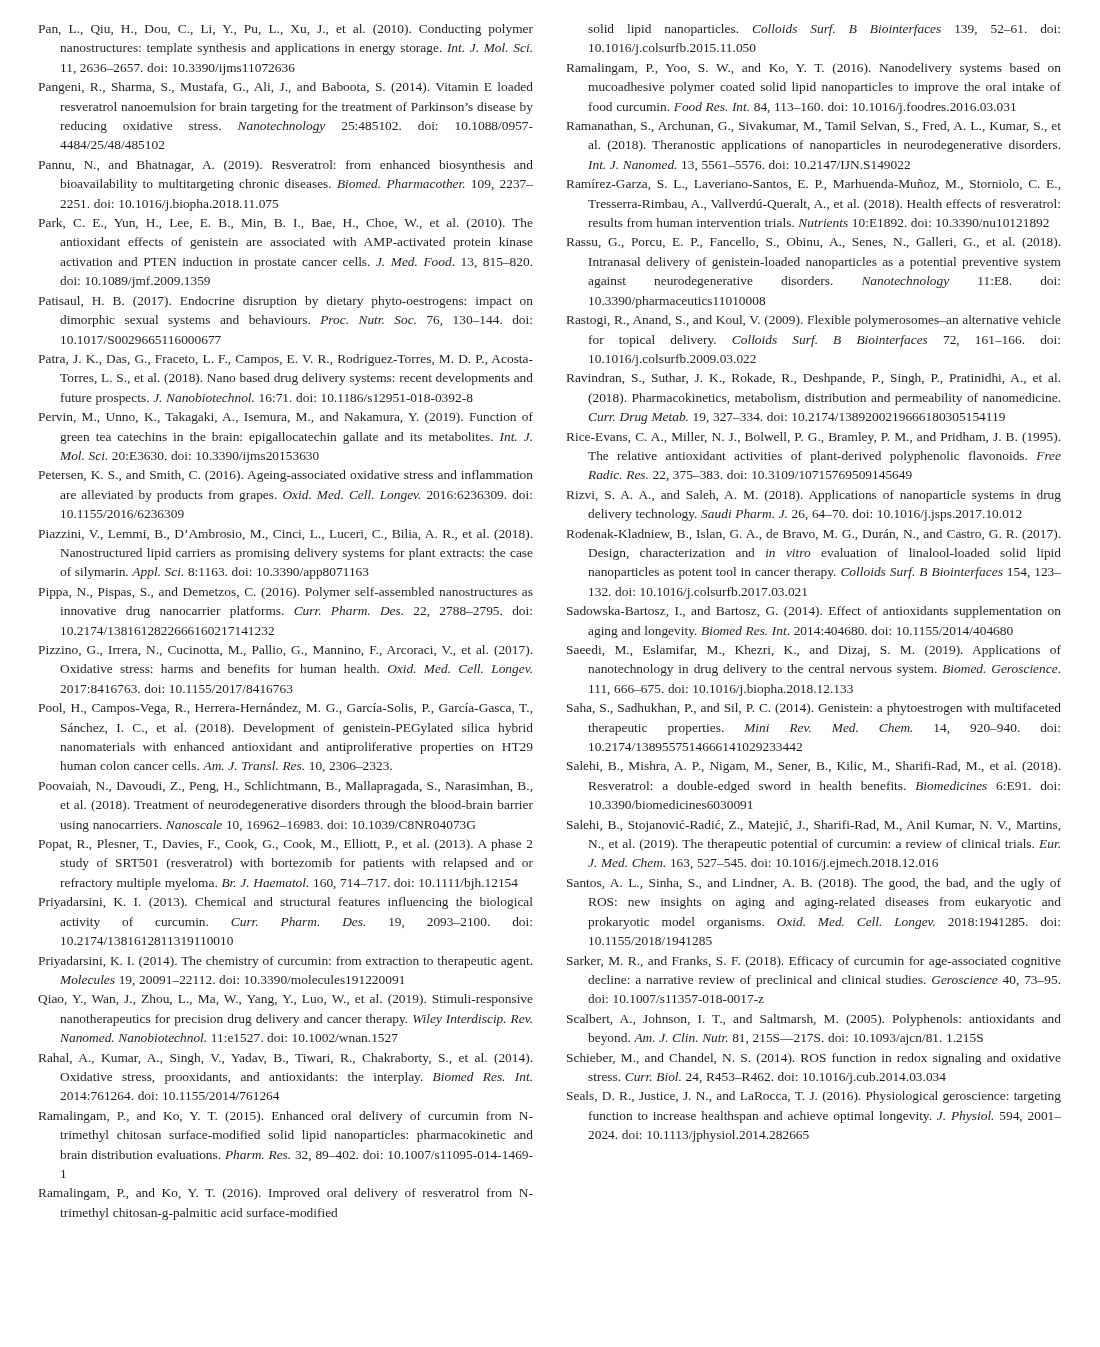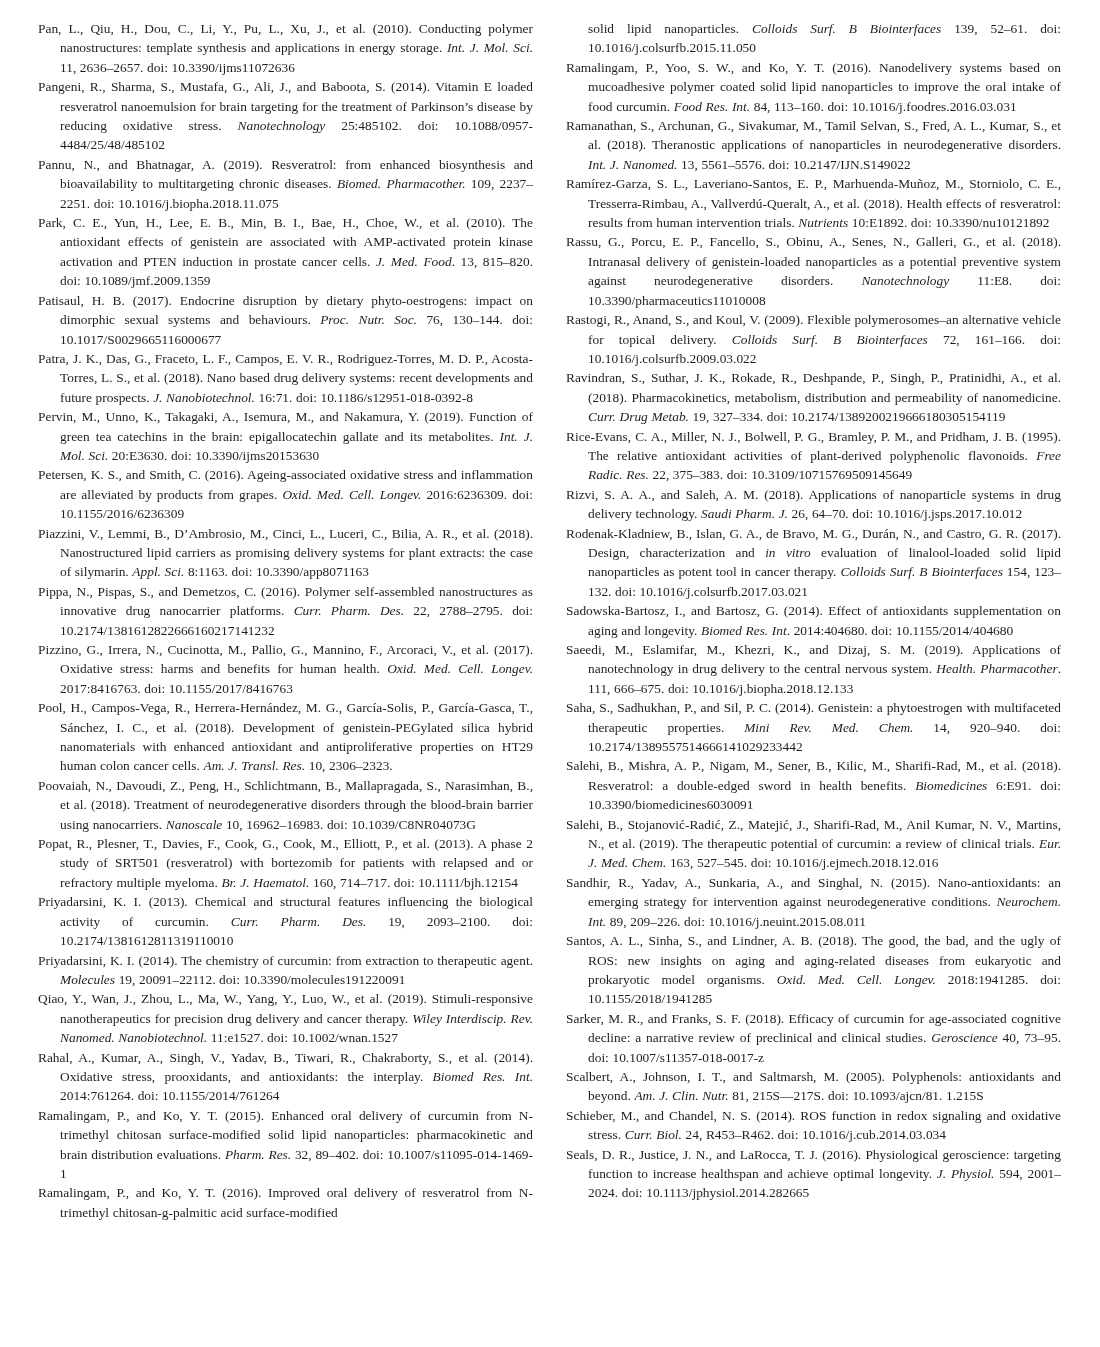--- a/index.html
+++ b/index.html
@@ -74,25 +74,24 @@
         <p class="ref"><span>Ramalingam, P., Yoo, S. W., and Ko, Y. T. (2016). Nanodelivery systems based on mucoadhesive polymer coated solid lipid nanoparticles to improve the oral intake of food curcumin. </span><i>Food Res. Int.</i><span> 84, 113–160. doi: 10.1016/j.foodres.2016.03.031</span></p>
         <p class="ref"><span>Ramanathan, S., Archunan, G., Sivakumar, M., Tamil Selvan, S., Fred, A. L., Kumar, S., et al. (2018). Theranostic applications of nanoparticles in neurodegenerative disorders. </span><i>Int. J. Nanomed.</i><span> 13, 5561–5576. doi: 10.2147/IJN.S149022</span></p>
         <p class="ref"><span>Ramírez-Garza, S. L., Laveriano-Santos, E. P., Marhuenda-Muñoz, M., Storniolo, C. E., Tresserra-Rimbau, A., Vallverdú-Queralt, A., et al. (2018). Health effects of resveratrol: results from human intervention trials. </span><i>Nutrients</i><span> 10:E1892. doi: 10.3390/nu10121892</span></p>
         <p class="ref"><span>Rassu, G., Porcu, E. P., Fancello, S., Obinu, A., Senes, N., Galleri, G., et al. (2018). Intranasal delivery of genistein-loaded nanoparticles as a potential preventive system against neurodegenerative disorders. </span><i>Nanotechnology</i><span> 11:E8. doi: 10.3390/pharmaceutics11010008</span></p>
         <p class="ref"><span>Rastogi, R., Anand, S., and Koul, V. (2009). Flexible polymerosomes–an alternative vehicle for topical delivery. </span><i>Colloids Surf. B Biointerfaces</i><span> 72, 161–166. doi: 10.1016/j.colsurfb.2009.03.022</span></p>
         <p class="ref"><span>Ravindran, S., Suthar, J. K., Rokade, R., Deshpande, P., Singh, P., Pratinidhi, A., et al. (2018). Pharmacokinetics, metabolism, distribution and permeability of nanomedicine. </span><i>Curr. Drug Metab.</i><span> 19, 327–334. doi: 10.2174/1389200219666180305154119</span></p>
         <p class="ref"><span>Rice-Evans, C. A., Miller, N. J., Bolwell, P. G., Bramley, P. M., and Pridham, J. B. (1995). The relative antioxidant activities of plant-derived polyphenolic flavonoids. </span><i>Free Radic. Res.</i><span> 22, 375–383. doi: 10.3109/10715769509145649</span></p>
         <p class="ref"><span>Rizvi, S. A. A., and Saleh, A. M. (2018). Applications of nanoparticle systems in drug delivery technology. </span><i>Saudi Pharm. J.</i><span> 26, 64–70. doi: 10.1016/j.jsps.2017.10.012</span></p>
         <p class="ref"><span>Rodenak-Kladniew, B., Islan, G. A., de Bravo, M. G., Durán, N., and Castro, G. R. (2017). Design, characterization and </span><i>in vitro</i><span> evaluation of linalool-loaded solid lipid nanoparticles as potent tool in cancer therapy. </span><i>Colloids Surf. B Biointerfaces</i><span> 154, 123–132. doi: 10.1016/j.colsurfb.2017.03.021</span></p>
         <p class="ref"><span>Sadowska-Bartosz, I., and Bartosz, G. (2014). Effect of antioxidants supplementation on aging and longevity. </span><i>Biomed Res. Int</i><span>. 2014:404680. doi: 10.1155/2014/404680</span></p>
-        <p class="ref"><span>Saeedi, M., Eslamifar, M., Khezri, K., and Dizaj, S. M. (2019). Applications of nanotechnology in drug delivery to the central nervous system. </span><i>Health. Pharmacother</i><span>. 111, 666–675. doi: 10.1016/j.biopha.2018.12.133</span></p>
+        <p class="ref"><span>Saeedi, M., Eslamifar, M., Khezri, K., and Dizaj, S. M. (2019). Applications of nanotechnology in drug delivery to the central nervous system. </span><i>Biomed. Geroscience</i><span>. 111, 666–675. doi: 10.1016/j.biopha.2018.12.133</span></p>
         <p class="ref"><span>Saha, S., Sadhukhan, P., and Sil, P. C. (2014). Genistein: a phytoestrogen with multifaceted therapeutic properties. </span><i>Mini Rev. Med. Chem.</i><span> 14, 920–940. doi: 10.2174/1389557514666141029233442</span></p>
         <p class="ref"><span>Salehi, B., Mishra, A. P., Nigam, M., Sener, B., Kilic, M., Sharifi-Rad, M., et al. (2018). Resveratrol: a double-edged sword in health benefits. </span><i>Biomedicines</i><span> 6:E91. doi: 10.3390/biomedicines6030091</span></p>
         <p class="ref"><span>Salehi, B., Stojanović-Radić, Z., Matejić, J., Sharifi-Rad, M., Anil Kumar, N. V., Martins, N., et al. (2019). The therapeutic potential of curcumin: a review of clinical trials. </span><i>Eur. J. Med. Chem.</i><span> 163, 527–545. doi: 10.1016/j.ejmech.2018.12.016</span></p>
-        <p class="ref"><span>Sandhir, R., Yadav, A., Sunkaria, A., and Singhal, N. (2015). Nano-antioxidants: an emerging strategy for intervention against neurodegenerative conditions. </span><i>Neurochem. Int.</i><span> 89, 209–226. doi: 10.1016/j.neuint.2015.08.011</span></p>
         <p class="ref"><span>Santos, A. L., Sinha, S., and Lindner, A. B. (2018). The good, the bad, and the ugly of ROS: new insights on aging and aging-related diseases from eukaryotic and prokaryotic model organisms. </span><i>Oxid. Med. Cell. Longev.</i><span> 2018:1941285. doi: 10.1155/2018/1941285</span></p>
         <p class="ref"><span>Sarker, M. R., and Franks, S. F. (2018). Efficacy of curcumin for age-associated cognitive decline: a narrative review of preclinical and clinical studies. </span><i>Geroscience</i><span> 40, 73–95. doi: 10.1007/s11357-018-0017-z</span></p>
         <p class="ref"><span>Scalbert, A., Johnson, I. T., and Saltmarsh, M. (2005). Polyphenols: antioxidants and beyond. </span><i>Am. J. Clin. Nutr.</i><span> 81, 215S—217S. doi: 10.1093/ajcn/81. 1.215S</span></p>
         <p class="ref"><span>Schieber, M., and Chandel, N. S. (2014). ROS function in redox signaling and oxidative stress. </span><i>Curr. Biol.</i><span> 24, R453–R462. doi: 10.1016/j.cub.2014.03.034</span></p>
         <p class="ref"><span>Seals, D. R., Justice, J. N., and LaRocca, T. J. (2016). Physiological geroscience: targeting function to increase healthspan and achieve optimal longevity. </span><i>J. Physiol.</i><span> 594, 2001–2024. doi: 10.1113/jphysiol.2014.282665</span></p>
       </div>
   </div>
 </div>
 
 </body></html>

